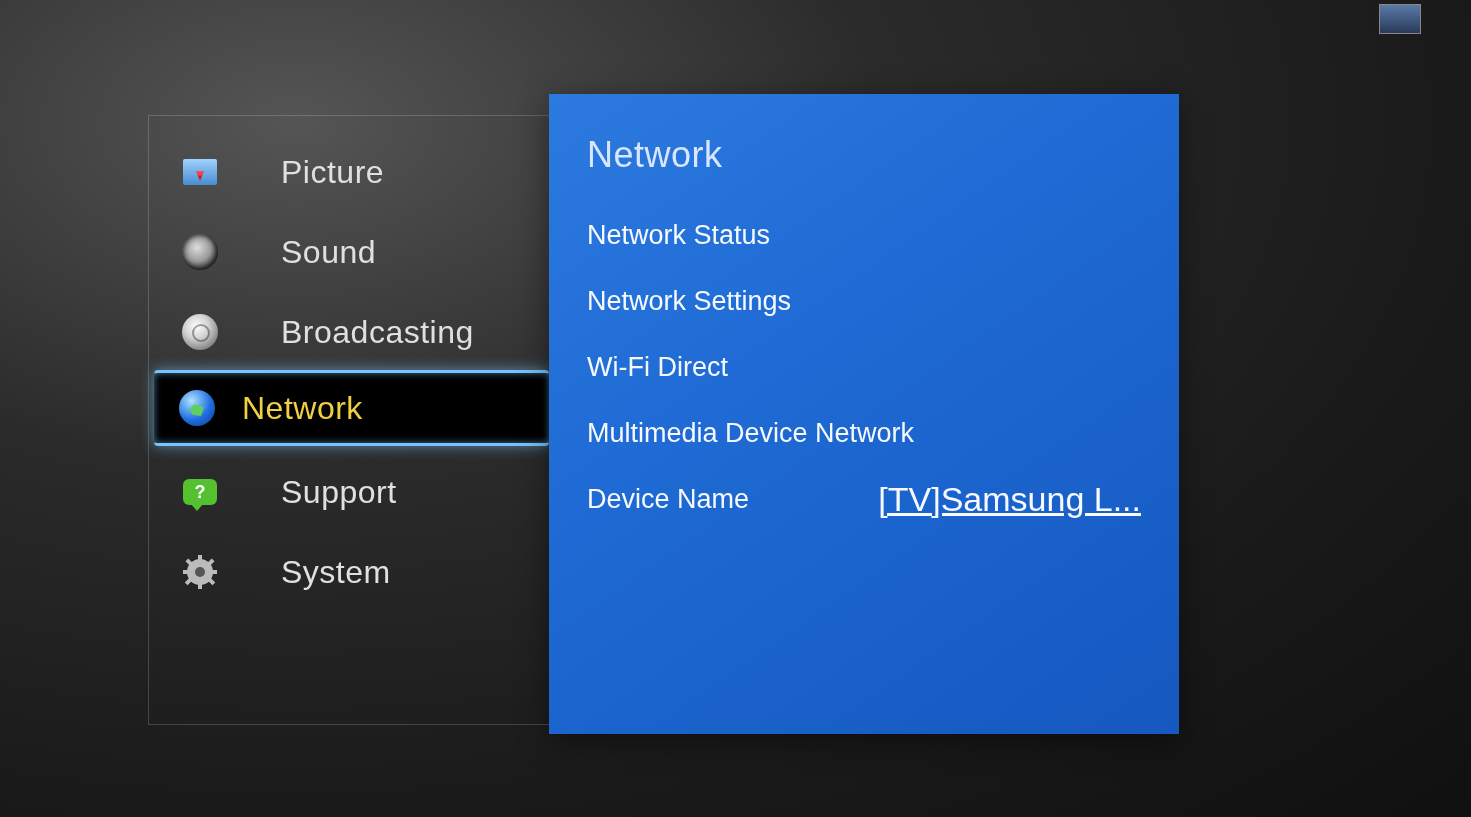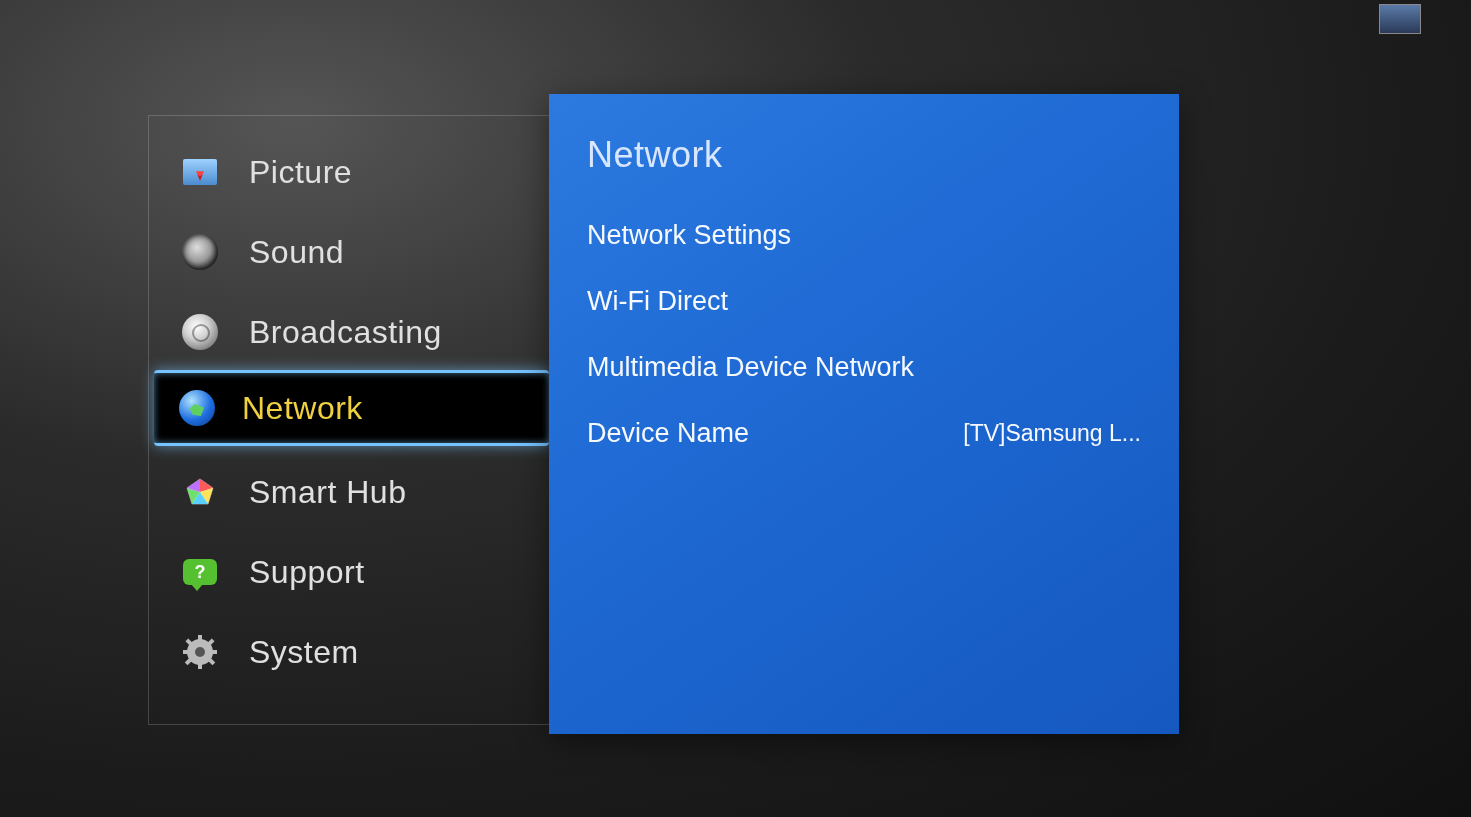--- a/index.html
+++ b/index.html
@@ -30,20 +30,21 @@
     top: 0;
     width: 390px;
   }
   .sidebar-item {
     display: flex;
     align-items: center;
     height: 80px;
     padding-left: 30px;
     box-sizing: border-box;
     position: relative;
+    gap: 32px;
   }
   .sidebar-icon {
     width: 42px;
     height: 42px;
     margin-right: 28px;
     display: flex;
     align-items: center;
     justify-content: center;
     flex: 0 0 42px;
   }
@@ -95,22 +96,23 @@
     display: flex;
     justify-content: space-between;
     align-items: center;
     padding: 0 38px;
     height: 66px;
     font-size: 27px;
     color: #f6faff;
   }
   .panel-value {
     color: #f6faff;
-    font-size: 23px;
+    font-size: 34px;
     white-space: nowrap;
+    text-decoration: underline;
   }
 
   
   .corner-thumb {
     position: absolute;
     right: 50px;
     top: 4px;
     width: 40px;
     height: 28px;
     background: linear-gradient(180deg,#5a7aa8,#2a3a58);
@@ -214,35 +216,20 @@
 
     <div class="sidebar-item">
       <div class="sidebar-icon">
           <div class="icon-broadcasting"></div>
         </div>
       <div class="sidebar-label">Broadcasting</div>
     </div>
 
     <div class="sidebar-item" style="visibility:hidden"></div>
 
-    <div class="sidebar-item">
-      <div class="sidebar-icon">
-        <div class="icon-smarthub">
-          <svg viewBox="0 0 32 32">
-            <polygon points="16,3 29,12 24,28 8,28 3,12" fill="#fff" stroke="#888" stroke-width="1"></polygon>
-            <polygon points="16,3 29,12 16,16" fill="#ff5a5a"></polygon>
-            <polygon points="29,12 24,28 16,16" fill="#ffe25a"></polygon>
-            <polygon points="24,28 8,28 16,16" fill="#5ad0ff"></polygon>
-            <polygon points="8,28 3,12 16,16" fill="#6fe06f"></polygon>
-            <polygon points="3,12 16,3 16,16" fill="#c070ff"></polygon>
-          </svg>
-        </div>
-      </div>
-      <div class="sidebar-label">Smart Hub</div>
-    </div>
 
     <div class="sidebar-item">
       <div class="sidebar-icon">
           <div class="icon-support"></div>
         </div>
       <div class="sidebar-label">Support</div>
     </div>
 
     <div class="sidebar-item">
       <div class="sidebar-icon">
@@ -273,20 +260,24 @@
   <div class="sidebar-icon">
       <div class="icon-network"></div>
     </div>
   <div class="sidebar-label">Network</div>
 </div>
 
 <div class="panel">
   <div class="panel-title">Network</div>
 
   <div class="panel-item">
+    <span>Network Status</span>
+    <span class="panel-value"></span>
+  </div>
+  <div class="panel-item">
     <span>Network Settings</span>
     <span class="panel-value"></span>
   </div>
   <div class="panel-item">
     <span>Wi-Fi Direct</span>
     <span class="panel-value"></span>
   </div>
   <div class="panel-item">
     <span>Multimedia Device Network</span>
     <span class="panel-value"></span>

